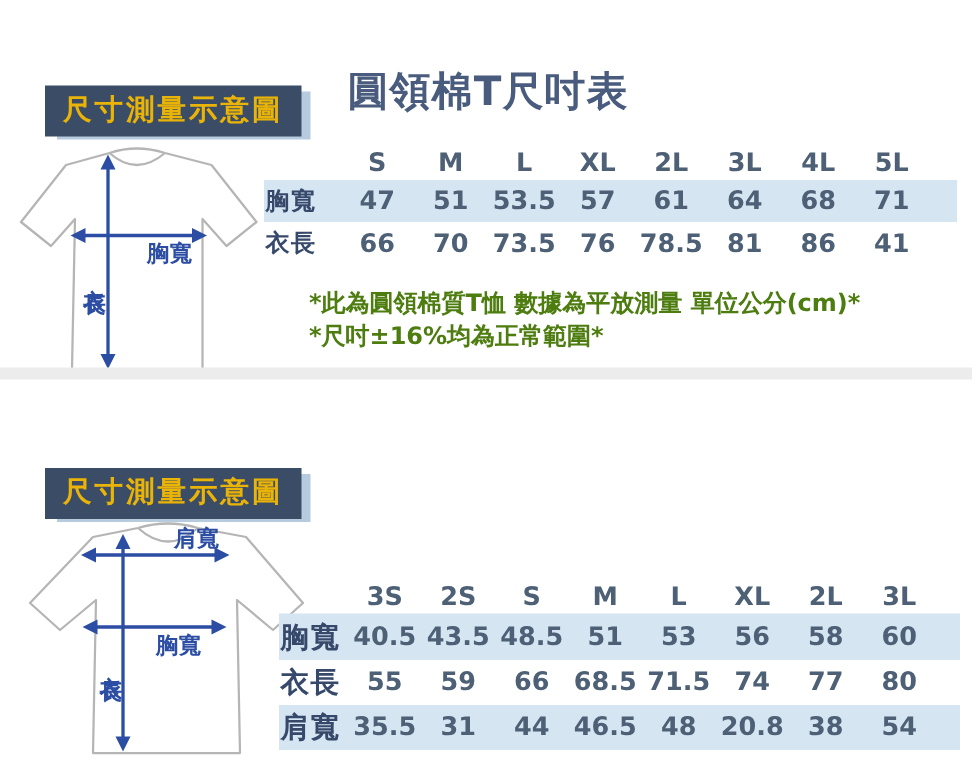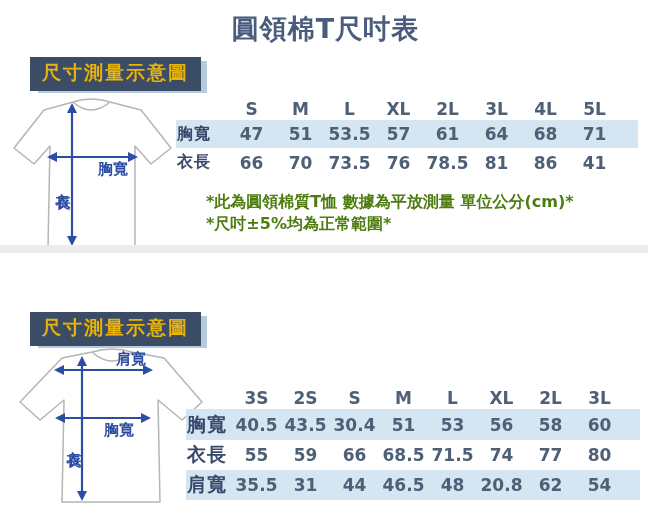--- a/index.html
+++ b/index.html
@@ -2,21 +2,21 @@
 <html><head>
 <meta charset="utf-8">
 <style>
   html,body { margin:0; padding:0; background:#fff; }
   .page {
     position:relative; width:651px; height:514px; background:#ffffff;
     font-family:"DejaVu Sans","Liberation Sans",sans-serif; overflow:hidden;
   }
   .sec-title {
     position:absolute; left:0; width:100%; text-align:center;
-    font-size:27px; font-weight:bold; color:#4a5c7e; letter-spacing:1px;
+    font-size:27px; font-weight:bold; color:#4a5c7e; letter-spacing:1px;margin-top:32px;
   }
   #title1 { top:11px; }
   #title2 { top:261px; }
   .tag {
     position:absolute; left:30px; background:#3a4c66; color:#eab308;
     font-size:19px; font-weight:bold; padding:3px 12px 5px; letter-spacing:2px;
     box-shadow:7px 3px 0 -1px #b7cbdf;
   }
   #tag1 { top:57px; }
   #tag2 { top:312px; }
@@ -115,21 +115,21 @@
       <div class="cell c-val">76</div>
       <div class="cell c-val">78.5</div>
       <div class="cell c-val">81</div>
       <div class="cell c-val">86</div>
       <div class="cell c-val">41</div>
     </div>
   </div>
 
   <div class="notes" id="notes1">
     <div>*此為圓領棉質T恤 數據為平放測量 單位公分(cm)*</div>
-    <div>*尺吋±5%均為正常範圍*</div>
+    <div>*尺吋±16%均為正常範圍*</div>
   </div>
 
   <div class="divider"></div>
 
 
   <div class="tag" id="tag2">尺寸測量示意圖</div>
 
   <div class="shirt" id="shirt2">
     <svg width="205" height="168" viewBox="0 0 205 168">
       <path d="M80 8 Q100 2 120 8 L152 14 L190 58 L170 76 L146 56 L148 158 L50 158 L52 56 L28 76 L8 58 L50 14 Z" fill="#ffffff" stroke="#b5b5b5" stroke-width="1.5" stroke-linejoin="round"></path>
@@ -164,21 +164,21 @@
       <div class="cell c-val th">M</div>
       <div class="cell c-val th">L</div>
       <div class="cell c-val th">XL</div>
       <div class="cell c-val th">2L</div>
       <div class="cell c-val th">3L</div>
     </div>
     <div class="trow drow band">
       <div class="cell c-label">胸寬</div>
       <div class="cell c-val">40.5</div>
       <div class="cell c-val">43.5</div>
-      <div class="cell c-val">30.4</div>
+      <div class="cell c-val">48.5</div>
       <div class="cell c-val">51</div>
       <div class="cell c-val">53</div>
       <div class="cell c-val">56</div>
       <div class="cell c-val">58</div>
       <div class="cell c-val">60</div>
     </div>
     <div class="trow drow2">
       <div class="cell c-label">衣長</div>
       <div class="cell c-val">55</div>
       <div class="cell c-val">59</div>
@@ -190,19 +190,19 @@
       <div class="cell c-val">80</div>
     </div>
     <div class="trow drow2 band">
       <div class="cell c-label">肩寬</div>
       <div class="cell c-val">35.5</div>
       <div class="cell c-val">31</div>
       <div class="cell c-val">44</div>
       <div class="cell c-val">46.5</div>
       <div class="cell c-val">48</div>
       <div class="cell c-val">20.8</div>
-      <div class="cell c-val">62</div>
+      <div class="cell c-val">38</div>
       <div class="cell c-val">54</div>
     </div>
   </div>
 
 
 </div>
 
 </body></html>

